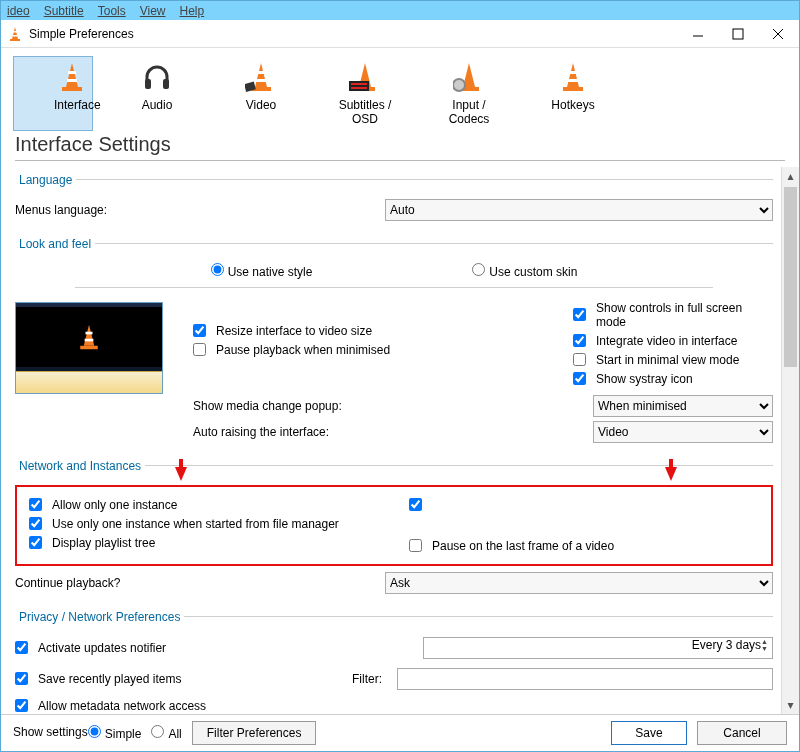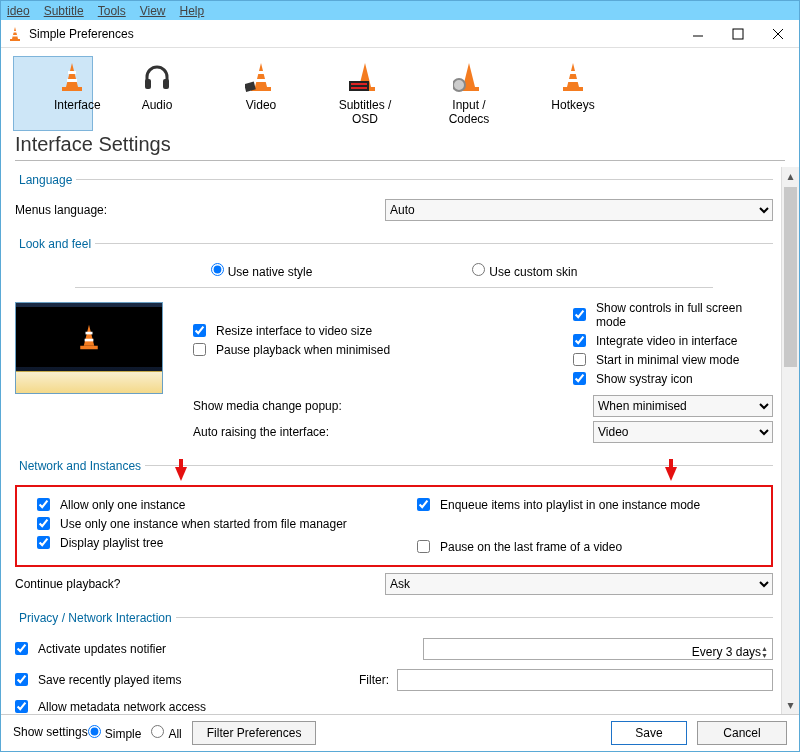--- a/index.html
+++ b/index.html
@@ -34,35 +34,35 @@
   .cols { display:flex; gap:20px; }
   .preview { width:148px; height:92px; border:1px solid #6aa0c4; background:linear-gradient(#1a2a44,#0a1222); display:flex; flex-direction:column; align-items:center; justify-content:flex-end; margin-right:10px; margin-top:6px;}
   .preview .coneholder{flex:1;width:100%;display:flex;align-items:center;justify-content:center;background:#000;margin:4px;}
   .preview .ctrlbar{height:22px;width:100%;background:linear-gradient(#f9efcf,#f4d98a);border-top:1px solid #c4a84a;}
   .checks { flex:1; }
   .chkrow { margin:5px 0; display:flex; align-items:center; gap:6px; }
   .twocol { display:grid; grid-template-columns: 360px 1fr; column-gap:20px; }
   .selrow { display:flex; align-items:center; margin:4px 0; }
   .selrow .slabel { width:200px; }
   .selrow select { width:180px; }
-  .redbox { border:2px solid #e51010; margin-top:4px; padding:6px 8px 6px 20px; }
+  .redbox { border:2px solid #e51010; margin-top:4px; padding:6px 8px 6px 12px; }
   .arrow-down { width:0;height:0;border-left:6px solid transparent;border-right:6px solid transparent;border-top:14px solid #e51010; position:absolute;}
   .arrow-down::before{content:"";position:absolute;left:-2px;top:-22px;width:4px;height:10px;background:#e51010;}
   .bottombar { border-top:1px solid #ccc; padding:6px 12px; display:flex; align-items:center; gap:10px; }
   .show-settings { display:flex; flex-direction:row; font-size:12px; }
   .show-settings .rads { display:flex; gap:10px; align-items:center; }
   button { font:inherit; height:24px; padding:0 14px; border:1px solid #999; background:#f4f4f4; }
   button.primary { border:1.5px solid #1e73c8; background:#fff; }
   .spacer { flex:1; }
   input[type="checkbox"], input[type="radio"] { margin:0 4px 0 0; }
   .txtin { height:22px; border:1px solid #aaa; flex:1; }
-  .spin { height:22px; border:1px solid #aaa; display:flex; align-items:flex-end; padding:0 4px; width:350px; margin-left:auto;}
+  .spin { height:22px; border:1px solid #aaa; display:flex; align-items:flex-start; padding:0 4px; width:350px; margin-left:auto;}
   .spin .spinbtns{display:flex;flex-direction:column;margin-left:auto;font-size:7px;line-height:7px;color:#444;}
   .filterrow{display:flex;align-items:center;gap:8px;margin:4px 0;}
-  .filterrow .flabel{width:44px;text-align:right;}
+  .filterrow .flabel{width:44px;text-align:center;}
   .section-playlist { position:relative; }
   .lbl-wide { width: 370px; }
 </style>
 </head>
 <body>
 
 <div class="window">
 
   <div class="menubar">
     <span>ideo</span>
@@ -256,38 +256,37 @@
                   <span>Use only one instance when started from file manager</span>
                 </div>
               <div class="chkrow">
                   <input type="checkbox" checked="" style="">
                   <span>Display playlist tree</span>
                 </div>
             </div>
             <div>
               <div class="chkrow">
                   <input type="checkbox" checked="" style="">
-                  <span>Enqueue items into playlist in one instance mode</span>
                 </div>
               <div class="chkrow" style="height:18px"></div>
               <div class="chkrow">
                   <input type="checkbox" style="">
                   <span>Pause on the last frame of a video</span>
                 </div>
             </div>
           </div>
         </div>
         <div class="row" style="margin-top:6px;">
           <div class="lbl-wide">Continue playback?</div>
           <div class="sel"><select><option>Ask</option></select></div>
         </div>
       </fieldset>
 
       <fieldset class="group">
-        <legend>Privacy / Network Interaction</legend>
+        <legend>Privacy / Network Preferences</legend>
         <div class="row">
           <div class="chkrow" style="width:370px">
               <input type="checkbox" checked="" style="">
               <span>Activate updates notifier</span>
             </div>
           <div class="spin">
             <span style="flex:1;text-align:right;">Every 3 days</span>
             <div class="spinbtns">
                 <span>▲</span>
                 <span>▼</span>

